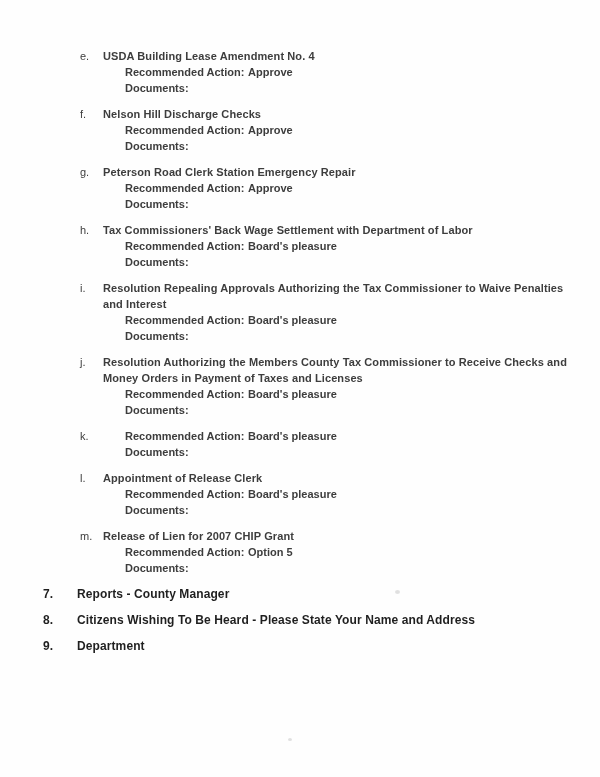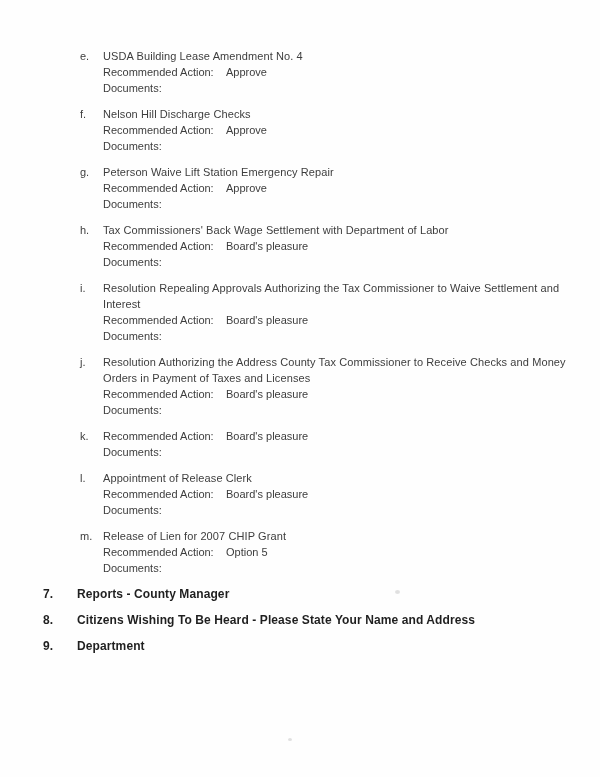--- a/index.html
+++ b/index.html
@@ -23,27 +23,28 @@
     display: flex;
     margin-bottom: 10px;
     font-size: 11px;
     line-height: 16px;
   }
   .letter {
     flex: none;
     width: 23px;
     margin-left: 80px;
   }
-  .body { flex: 1; }
+  .body { flex: 1; font-weight: bold; }
   .title {
     max-width: 480px;
     letter-spacing: 0.1px;
   }
   .sub {
     display: flex;
+    margin-left: 22px;
   }
   .sub .label {
     flex: none;
     width: 123px;
   }
   
   .numbered {
     margin-top: 6px;
   }
   .num-item {
@@ -101,21 +102,21 @@
         </div>
         <div class="sub">
           <span class="label">Documents:</span>
         </div>
       </div>
     </div>
 
     <div class="item">
       <div class="letter">g.</div>
       <div class="body">
-        <div class="title">Peterson Waive Lift Station Emergency Repair</div>
+        <div class="title">Peterson Road Clerk Station Emergency Repair</div>
         <div class="sub">
           <span class="label">Recommended Action:</span>
           <span>Approve</span>
         </div>
         <div class="sub">
           <span class="label">Documents:</span>
         </div>
       </div>
     </div>
 
@@ -129,35 +130,35 @@
         </div>
         <div class="sub">
           <span class="label">Documents:</span>
         </div>
       </div>
     </div>
 
     <div class="item">
       <div class="letter">i.</div>
       <div class="body">
-        <div class="title">Resolution Repealing Approvals Authorizing the Tax Commissioner to Waive Settlement and Interest</div>
+        <div class="title">Resolution Repealing Approvals Authorizing the Tax Commissioner to Waive Penalties and Interest</div>
         <div class="sub">
           <span class="label">Recommended Action:</span>
           <span>Board's pleasure</span>
         </div>
         <div class="sub">
           <span class="label">Documents:</span>
         </div>
       </div>
     </div>
 
     <div class="item">
       <div class="letter">j.</div>
       <div class="body">
-        <div class="title">Resolution Authorizing the Address County Tax Commissioner to Receive Checks and Money Orders in Payment of Taxes and Licenses</div>
+        <div class="title">Resolution Authorizing the Members County Tax Commissioner to Receive Checks and Money Orders in Payment of Taxes and Licenses</div>
         <div class="sub">
           <span class="label">Recommended Action:</span>
           <span>Board's pleasure</span>
         </div>
         <div class="sub">
           <span class="label">Documents:</span>
         </div>
       </div>
     </div>
 

